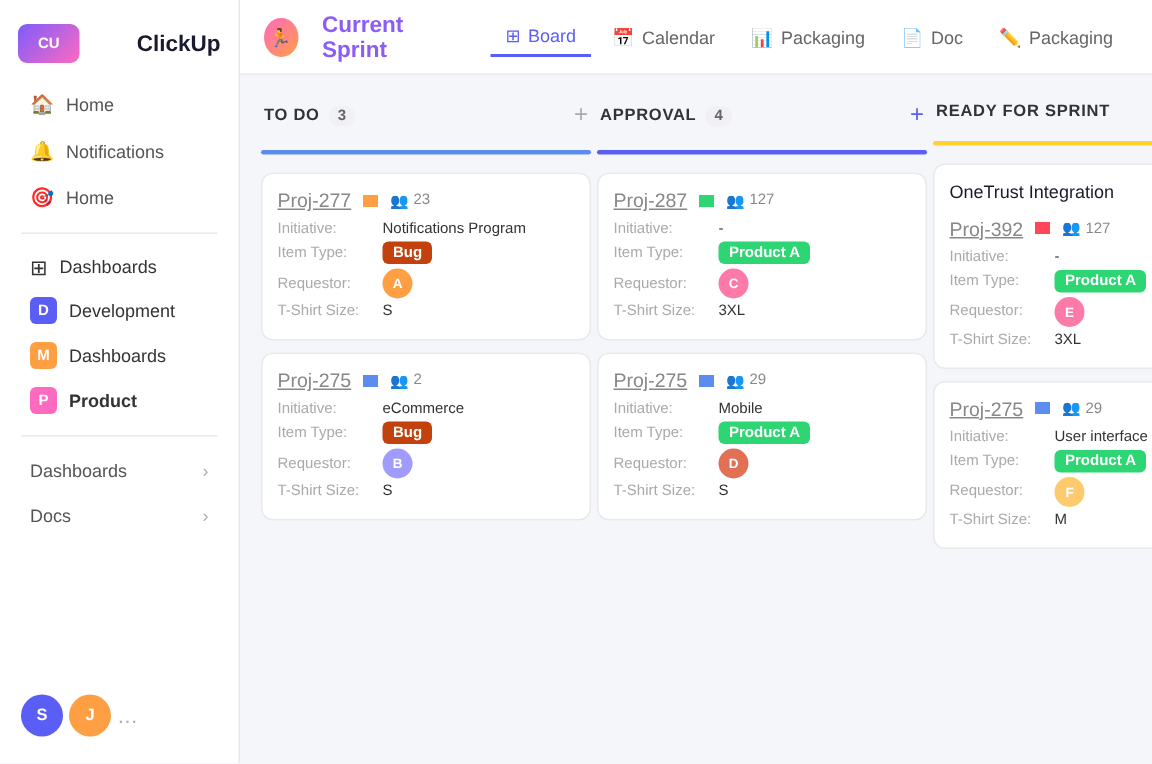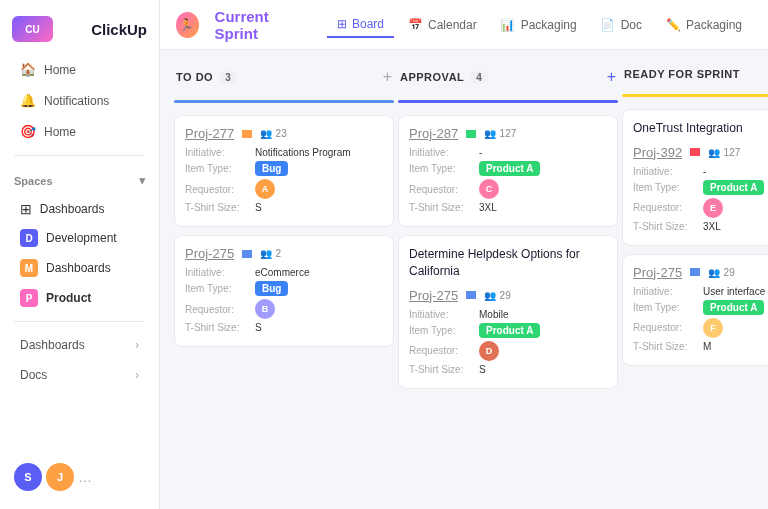--- a/index.html
+++ b/index.html
@@ -51,21 +51,21 @@
     .flag-icon { width: 10px; height: 8px; display: inline-block; }
     .flag-orange { background: #ff9f43; }
     .flag-green { background: #2ed573; }
     .flag-red { background: #ff4757; }
     .flag-blue { background: #5b8def; }
     .user-count { display: flex; align-items: center; gap: 3px; font-size: 10px; color: #888; }
     .card-row { display: flex; align-items: center; margin: 3px 0; }
     .card-label { font-size: 10px; color: #aaa; width: 70px; flex-shrink: 0; }
     .card-value { font-size: 10px; color: #333; }
     .badge { display: inline-block; padding: 2px 7px; border-radius: 4px; font-size: 10px; font-weight: 600; color: white; }
-    .badge-bug { background: #3b82f6; }
+    .badge-bug { background: #c2410c; }
     .badge-product { background: #2ed573; }
     .avatar-sm { width: 20px; height: 20px; border-radius: 50%; display: flex; align-items: center; justify-content: center; font-size: 9px; font-weight: 600; color: white; }
   </style>
 </head>
 <body>
 
 <div class="sidebar">
   <div class="sidebar-logo">
     <div class="logo-icon">CU</div>
     <span class="logo-text">ClickUp</span>
@@ -79,26 +79,20 @@
     <span class="nav-icon">🔔</span>
     <span>Notifications</span>
   </div>
   <div class="sidebar-nav-item">
     <span class="nav-icon">🎯</span>
     <span>Home</span>
   </div>
 
   <div class="sidebar-divider"></div>
 
-  <div class="sidebar-section">
-    <div class="sidebar-section-header">
-      <span>Spaces</span>
-      <span>▾</span>
-    </div>
-  </div>
 
   <div class="space-item">
     <span style="font-size:14px;">⊞</span>
     <span>Dashboards</span>
   </div>
   <div class="space-item">
     <div class="space-dot" style="background:#5b5ef4;">D</div>
     <span>Development</span>
   </div>
   <div class="space-item">
@@ -241,21 +235,20 @@
           <span class="card-label">Requestor:</span>
           <div class="avatar-sm" style="background:#fd79a8;">C</div>
         </div>
         <div class="card-row">
           <span class="card-label">T-Shirt Size:</span>
           <span class="card-value">3XL</span>
         </div>
       </div>
 
       <div class="card">
-        <div class="card-title">Determine Helpdesk Options for California</div>
         <div class="card-meta">
           <span class="card-id">Proj-275</span>
           <span class="flag-icon flag-blue"></span>
           <span class="user-count">👥 <span>29</span></span>
         </div>
         <div class="card-row">
           <span class="card-label">Initiative:</span>
           <span class="card-value">Mobile</span>
         </div>
         <div class="card-row">

